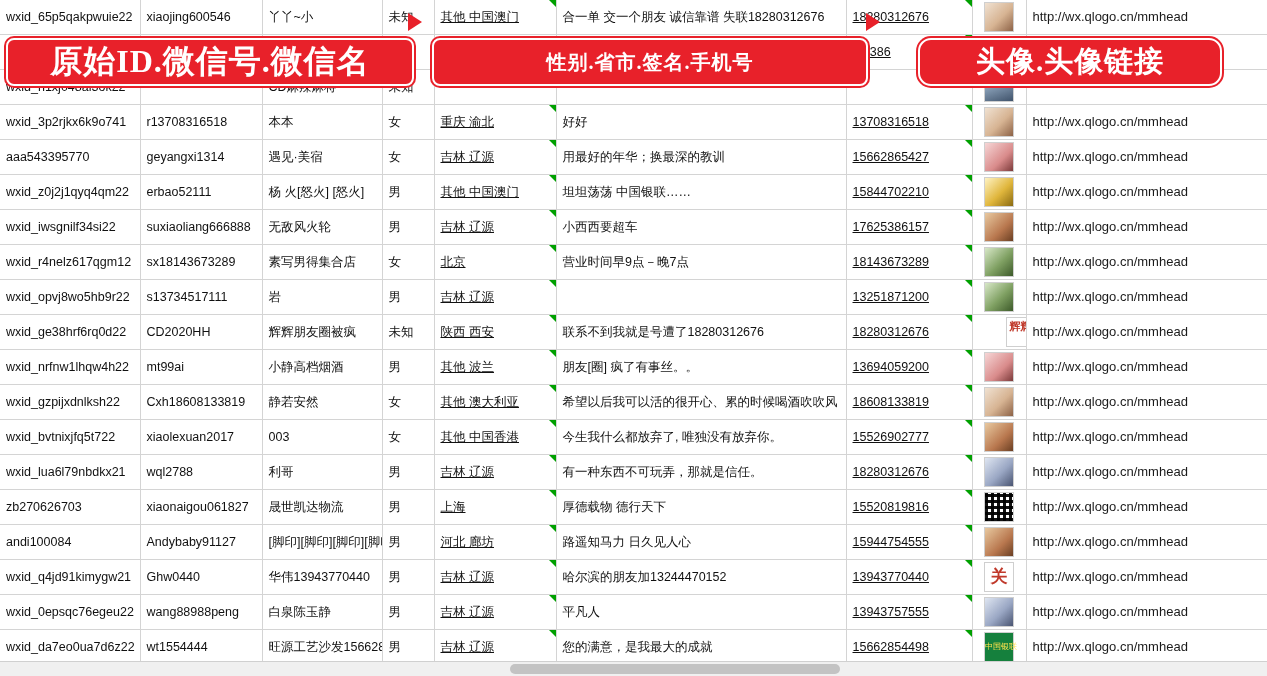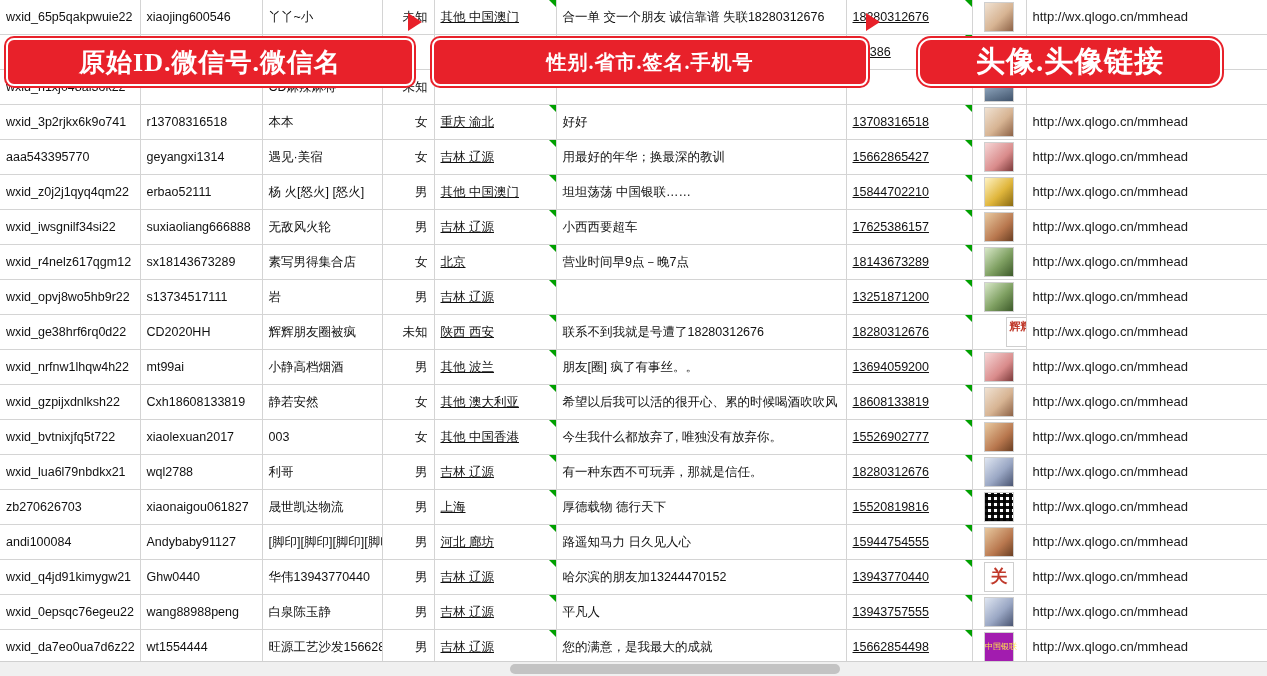--- a/index.html
+++ b/index.html
@@ -45,21 +45,21 @@
   col.c0 { width: 140px; }
   col.c1 { width: 122px; }
   col.c2 { width: 120px; }
   col.c3 { width: 52px; }
   col.c4 { width: 122px; }
   col.c5 { width: 290px; }
   col.c6 { width: 126px; }
   col.c7 { width: 54px; }
   col.c8 { width: 241px; }
 
-  td.col-gender { text-align: right; }
+  td.col-gender { text-align: left; }
   td.col-phone { text-align: left; margin-top: 21px; }
   td.col-link {
     color: #1a1a1a;
     font-size: 13px;
   }
   td.col-avatar {
     padding: 0;
     text-align: center;
     vertical-align: middle;
   }
@@ -87,21 +87,21 @@
     background: #ffffff;
     color: #c0392b;
     font-size: 17px;
     line-height: 28px;
     text-align: center;
     font-weight: bold;
     font-family: "Liberation Serif", serif;
   }
   .av-text.small { font-size: 11px; line-height: 13px; padding-top: 2px; margin-left: 27px; }
   .av-flag {
-    background: #a21caf;
+    background: #15803d;
     color: #ffe14d;
     font-size: 8px;
     line-height: 28px;
     text-align: center;
   }
 
   
   td.marker { position: relative; text-decoration: underline; }
   td.marker::after {
     content: "";
@@ -122,21 +122,21 @@
     border: 2px solid #ffffff;
     box-shadow: 0 0 0 2px #e8212a;
     white-space: nowrap;
     display: flex;
     align-items: center;
     justify-content: center;
   }
   #callout-1 {
     left: 6px; top: 38px;
     width: 404px; height: 44px;
-    font-size: 26px;
+    font-size: 32px;
     letter-spacing: 1px;
   }
   #callout-2 {
     left: 432px; top: 38px;
     width: 432px; height: 44px;
     font-size: 20px;
     letter-spacing: 1px;
   }
   #callout-3 {
     left: 918px; top: 38px;

